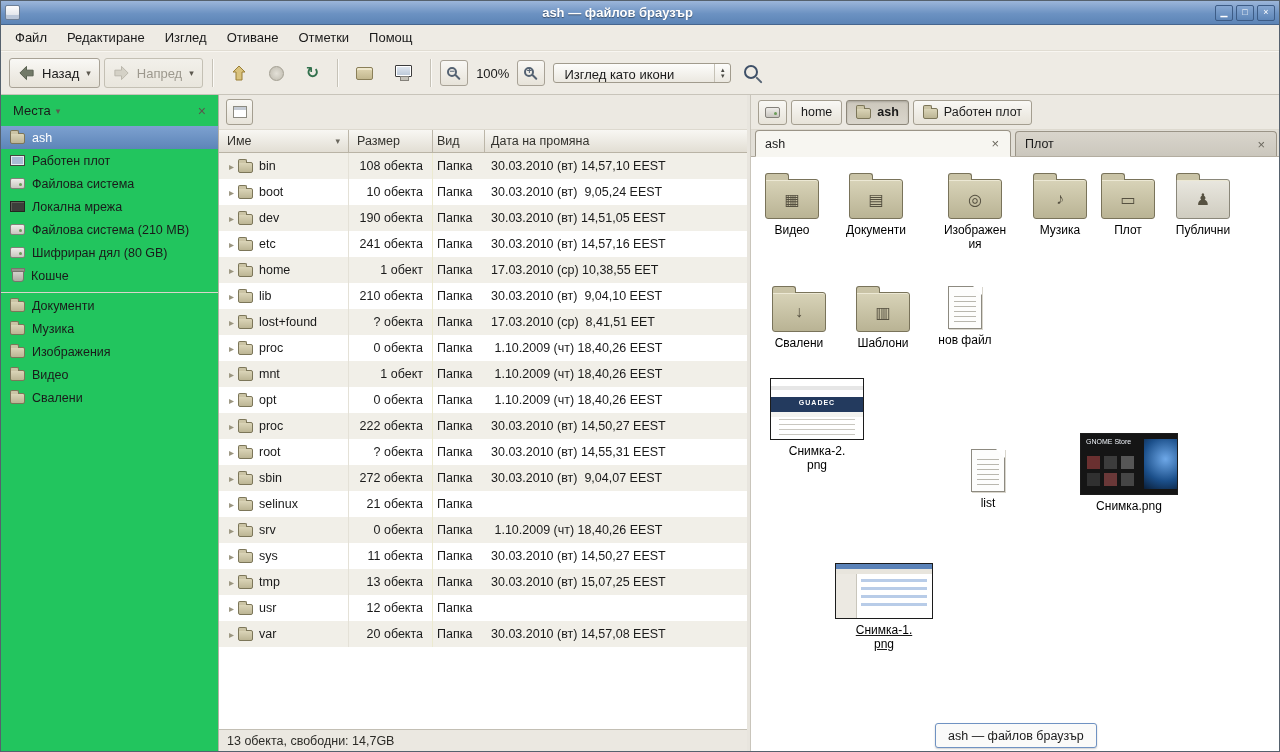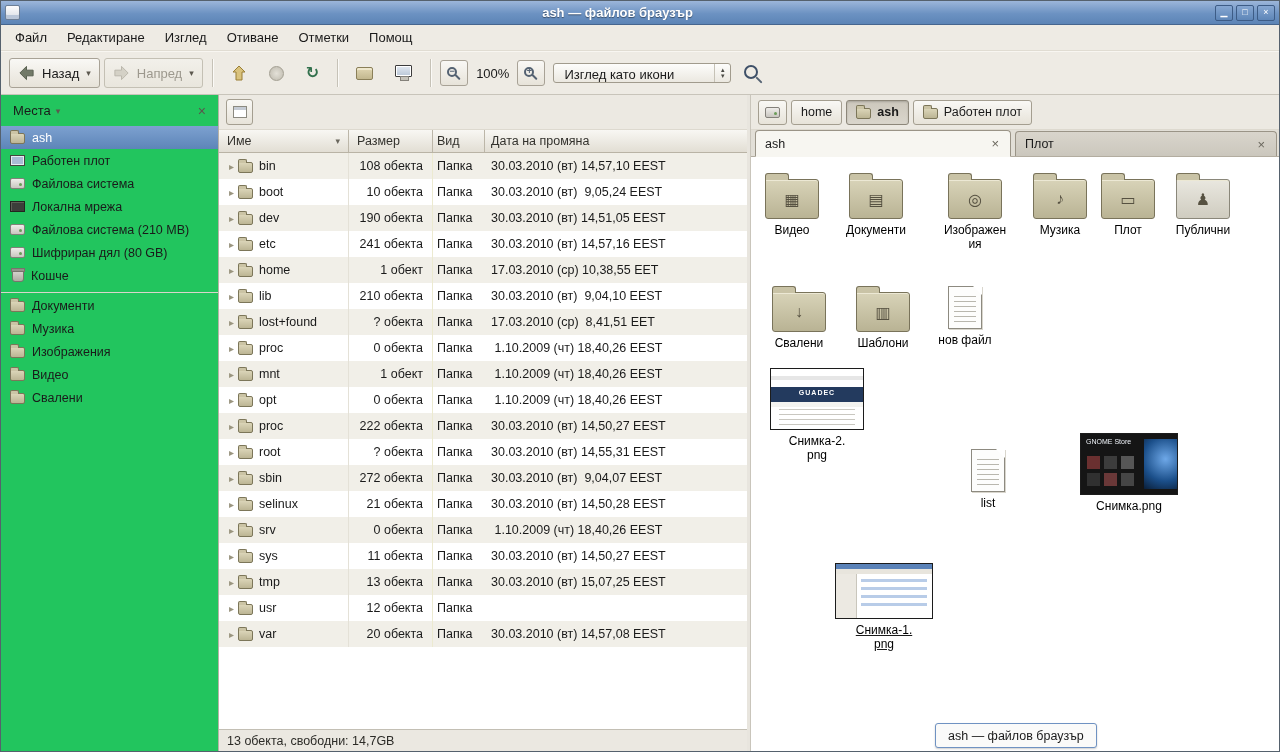--- a/index.html
+++ b/index.html
@@ -175,21 +175,21 @@
   
   .p-video     { left:3px;   top:13px;  width:76px; }
   .p-docs      { left:87px;  top:13px;  width:76px; }
   .p-images    { left:184px; top:13px;  width:80px; }
   .p-music     { left:271px; top:13px;  width:76px; }
   .p-plot      { left:341px; top:13px;  width:72px; }
   .p-public    { left:414px; top:13px;  width:76px; }
   .p-downloads { left:10px;  top:126px; width:76px; }
   .p-templates { left:94px;  top:126px; width:76px; }
   .p-newfile   { left:180px; top:126px; width:68px; }
-  .p-shot2     { left:16px;  top:211px; width:100px; }
+  .p-shot2     { left:16px;  top:221px; width:100px; }
   .p-list      { left:203px; top:289px; width:68px; }
   .p-shot      { left:324px; top:276px; width:108px; }
   .p-shot1     { left:79px;  top:406px; width:108px;text-decoration:underline; }
 
   
   .task-btn { position:absolute; left:935px; top:723px; height:25px; display:flex; align-items:center; padding:0 12px;
     background:#fafaf9; border:1px solid #6f92c2; border-radius:3px; font-size:12.5px; box-shadow:0 1px 2px rgba(0,0,0,.2); }
 </style>
 </head>
 <body>
@@ -515,21 +515,20 @@
             </div>
 
             <div class="row">
               <span class="cell c-name">
                 <span class="exp">▸</span>
                 <span class="mini ic-folder"></span>
                 <span class="fname">selinux</span>
               </span>
               <span class="cell c-size">21 обекта</span>
               <span class="cell c-type">Папка</span>
-              <span class="cell c-date">30.03.2010 (вт) 14,50,28 EEST</span>
             </div>
 
             <div class="row">
               <span class="cell c-name">
                 <span class="exp">▸</span>
                 <span class="mini ic-folder"></span>
                 <span class="fname">srv</span>
               </span>
               <span class="cell c-size">0 обекта</span>
               <span class="cell c-type">Папка</span>

